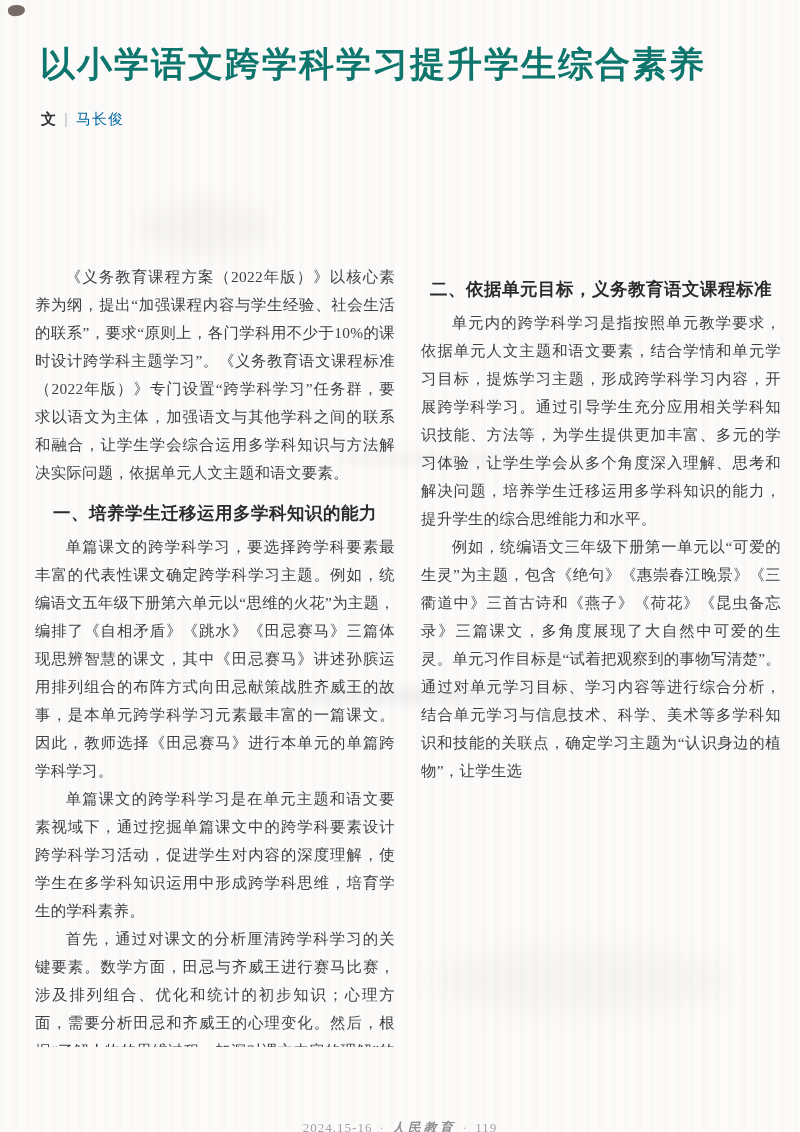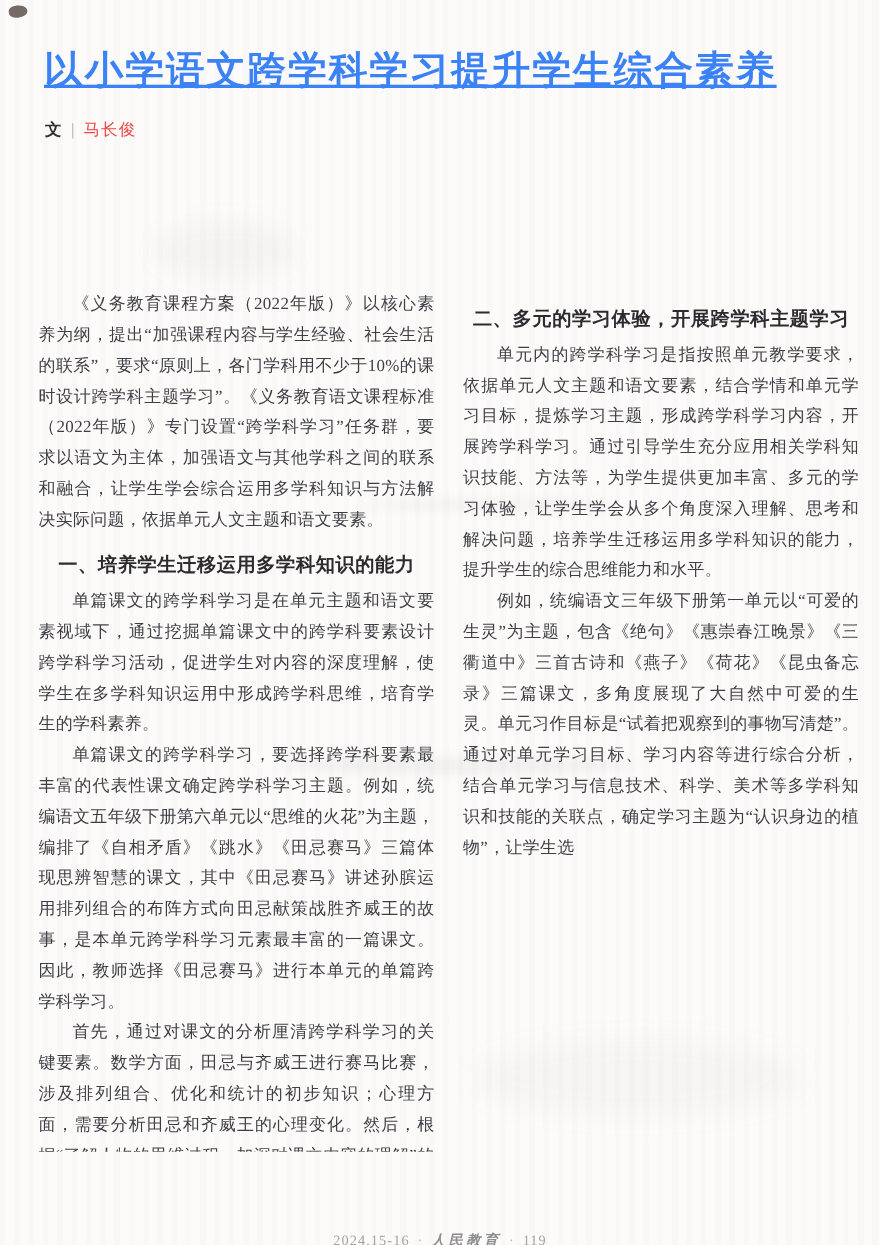--- a/index.html
+++ b/index.html
@@ -23,30 +23,30 @@
     position:absolute;left:8px;top:5px;
     width:17px;height:11px;
     background:#544741;opacity:.8;
     border-radius:45% 60% 55% 50%;
     transform:rotate(-7deg);
   }
   .title{
     position:absolute;left:40px;top:42px;
     margin:0;
     font-size:35px;line-height:44px;
-    font-weight:bold;color:#3b82f6;
-    letter-spacing:2px;white-space:nowrap;text-decoration:underline;
+    font-weight:bold;color:#0f766e;
+    letter-spacing:2px;white-space:nowrap;
   }
   .byline{
     position:absolute;left:41px;top:109px;
     font-size:15px;line-height:20px;
   }
   .byline-prefix{font-weight:bold;color:#2f2f31;}
   .byline-divider{color:#c2c2c4;margin:0 8px;font-weight:300;}
-  .byline-author{color:#ef4444;letter-spacing:1px;}
+  .byline-author{color:#0369a1;letter-spacing:1px;}
   .columns{
     position:absolute;left:35px;top:263px;
     width:746px;height:784px;
     display:flex;gap:26px;
     overflow:hidden;
   }
   .col{flex:0 0 360px;width:360px;}
   .para{
     margin:0;
     font-family:"Liberation Serif","DejaVu Serif",serif;
@@ -95,26 +95,26 @@
   <h1 class="title">以小学语文跨学科学习提升学生综合素养</h1>
 
   <div class="byline">
     <span class="byline-prefix">文</span><span class="byline-divider">|</span><span class="byline-author">马长俊</span>
   </div>
 
   <div class="columns">
     <div class="col">
       <p class="para">《义务教育课程方案（2022年版）》以核心素养为纲，提出“加强课程内容与学生经验、社会生活的联系”，要求“原则上，各门学科用不少于10%的课时设计跨学科主题学习”。《义务教育语文课程标准（2022年版）》专门设置“跨学科学习”任务群，要求以语文为主体，加强语文与其他学科之间的联系和融合，让学生学会综合运用多学科知识与方法解决实际问题，依据单元人文主题和语文要素。</p>
       <h2 class="sec">一、培养学生迁移运用多学科知识的能力</h2>
+      <p class="para">单篇课文的跨学科学习，要选择跨学科要素最丰富的代表性课文确定跨学科学习主题。例如，统编语文五年级下册第六单元以“思维的火花”为主题，编排了《自相矛盾》《跳水》《田忌赛马》三篇体现思辨智慧的课文，其中《田忌赛马》讲述孙膑运用排列组合的布阵方式向田忌献策战胜齐威王的故事，是本单元跨学科学习元素最丰富的一篇课文。因此，教师选择《田忌赛马》进行本单元的单篇跨学科学习。</p>
       <p class="para">单篇课文的跨学科学习是在单元主题和语文要素视域下，通过挖掘单篇课文中的跨学科要素设计跨学科学习活动，促进学生对内容的深度理解，使学生在多学科知识运用中形成跨学科思维，培育学生的学科素养。</p>
-      <p class="para">单篇课文的跨学科学习，要选择跨学科要素最丰富的代表性课文确定跨学科学习主题。例如，统编语文五年级下册第六单元以“思维的火花”为主题，编排了《自相矛盾》《跳水》《田忌赛马》三篇体现思辨智慧的课文，其中《田忌赛马》讲述孙膑运用排列组合的布阵方式向田忌献策战胜齐威王的故事，是本单元跨学科学习元素最丰富的一篇课文。因此，教师选择《田忌赛马》进行本单元的单篇跨学科学习。</p>
       <p class="para">首先，通过对课文的分析厘清跨学科学习的关键要素。数学方面，田忌与齐威王进行赛马比赛，涉及排列组合、优化和统计的初步知识；心理方面，需要分析田忌和齐威王的心理变化。然后，根据“了解人物的思维过程，加深对课文内容的理解”的阅读训</p>
     </div>
     <div class="col">
-      <h2 class="sec">二、多元的学习体验，开展跨学科主题学习</h2>
+      <h2 class="sec">二、依据单元目标，义务教育语文课程标准</h2>
       <p class="para">单元内的跨学科学习是指按照单元教学要求，依据单元人文主题和语文要素，结合学情和单元学习目标，提炼学习主题，形成跨学科学习内容，开展跨学科学习。通过引导学生充分应用相关学科知识技能、方法等，为学生提供更加丰富、多元的学习体验，让学生学会从多个角度深入理解、思考和解决问题，培养学生迁移运用多学科知识的能力，提升学生的综合思维能力和水平。</p>
       <p class="para">例如，统编语文三年级下册第一单元以“可爱的生灵”为主题，包含《绝句》《惠崇春江晚景》《三衢道中》三首古诗和《燕子》《荷花》《昆虫备忘录》三篇课文，多角度展现了大自然中可爱的生灵。单元习作目标是“试着把观察到的事物写清楚”。通过对单元学习目标、学习内容等进行综合分析，结合单元学习与信息技术、科学、美术等多学科知识和技能的关联点，确定学习主题为“认识身边的植物”，让学生选</p>
     </div>
   </div>
 
   <div class="footer">
     <span>2024.15-16</span><span class="dot">·</span><span class="journal">人民教育</span><span class="dot">·</span><span>119</span>
   </div>
 
 </div>

